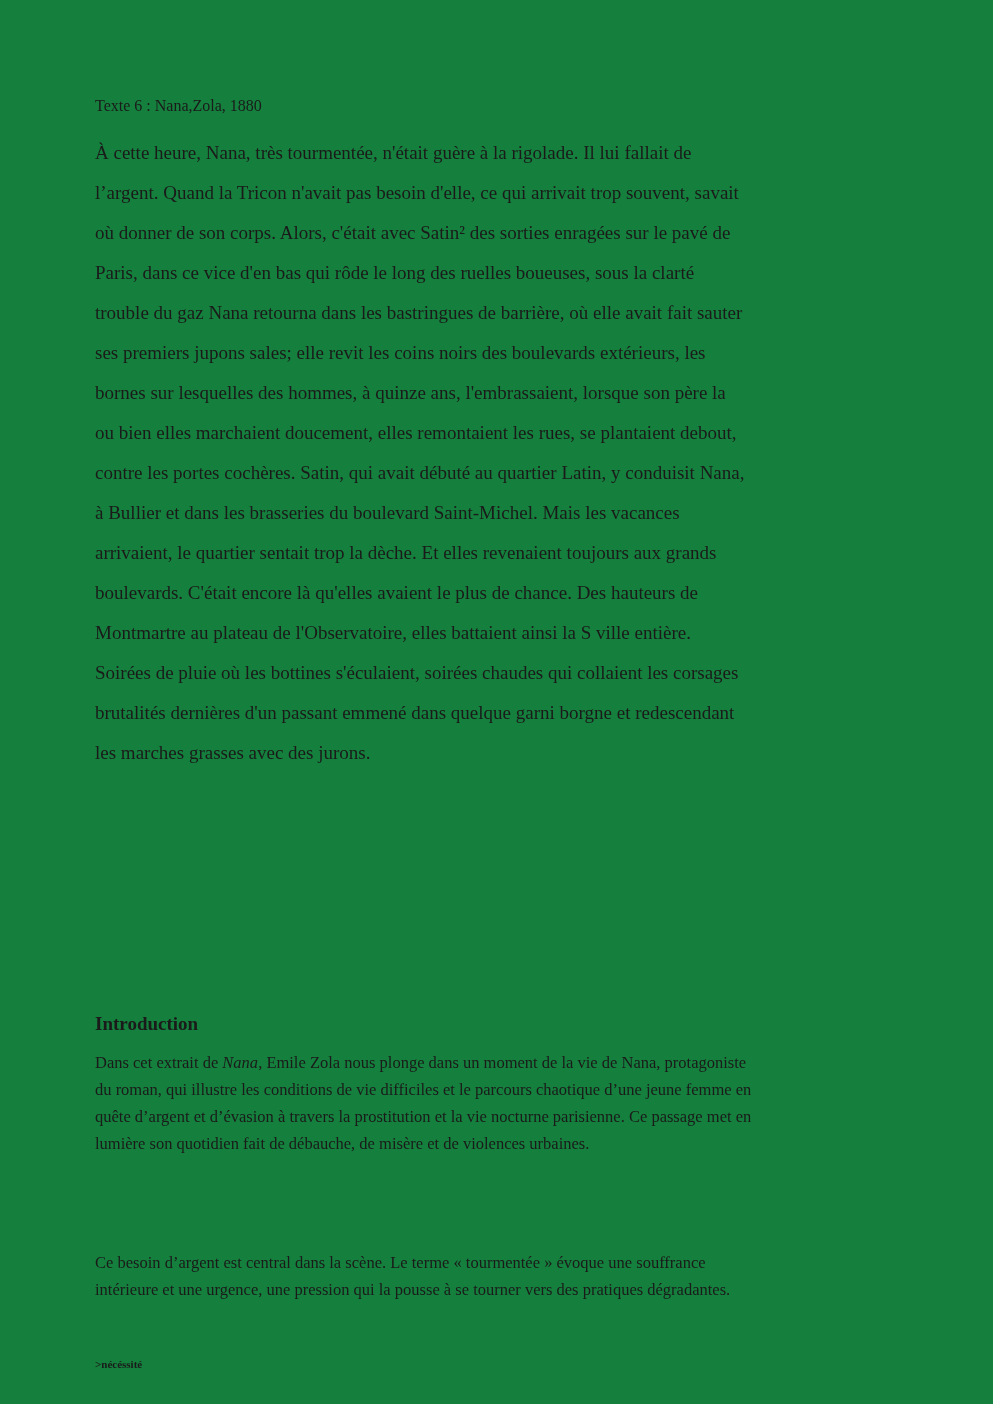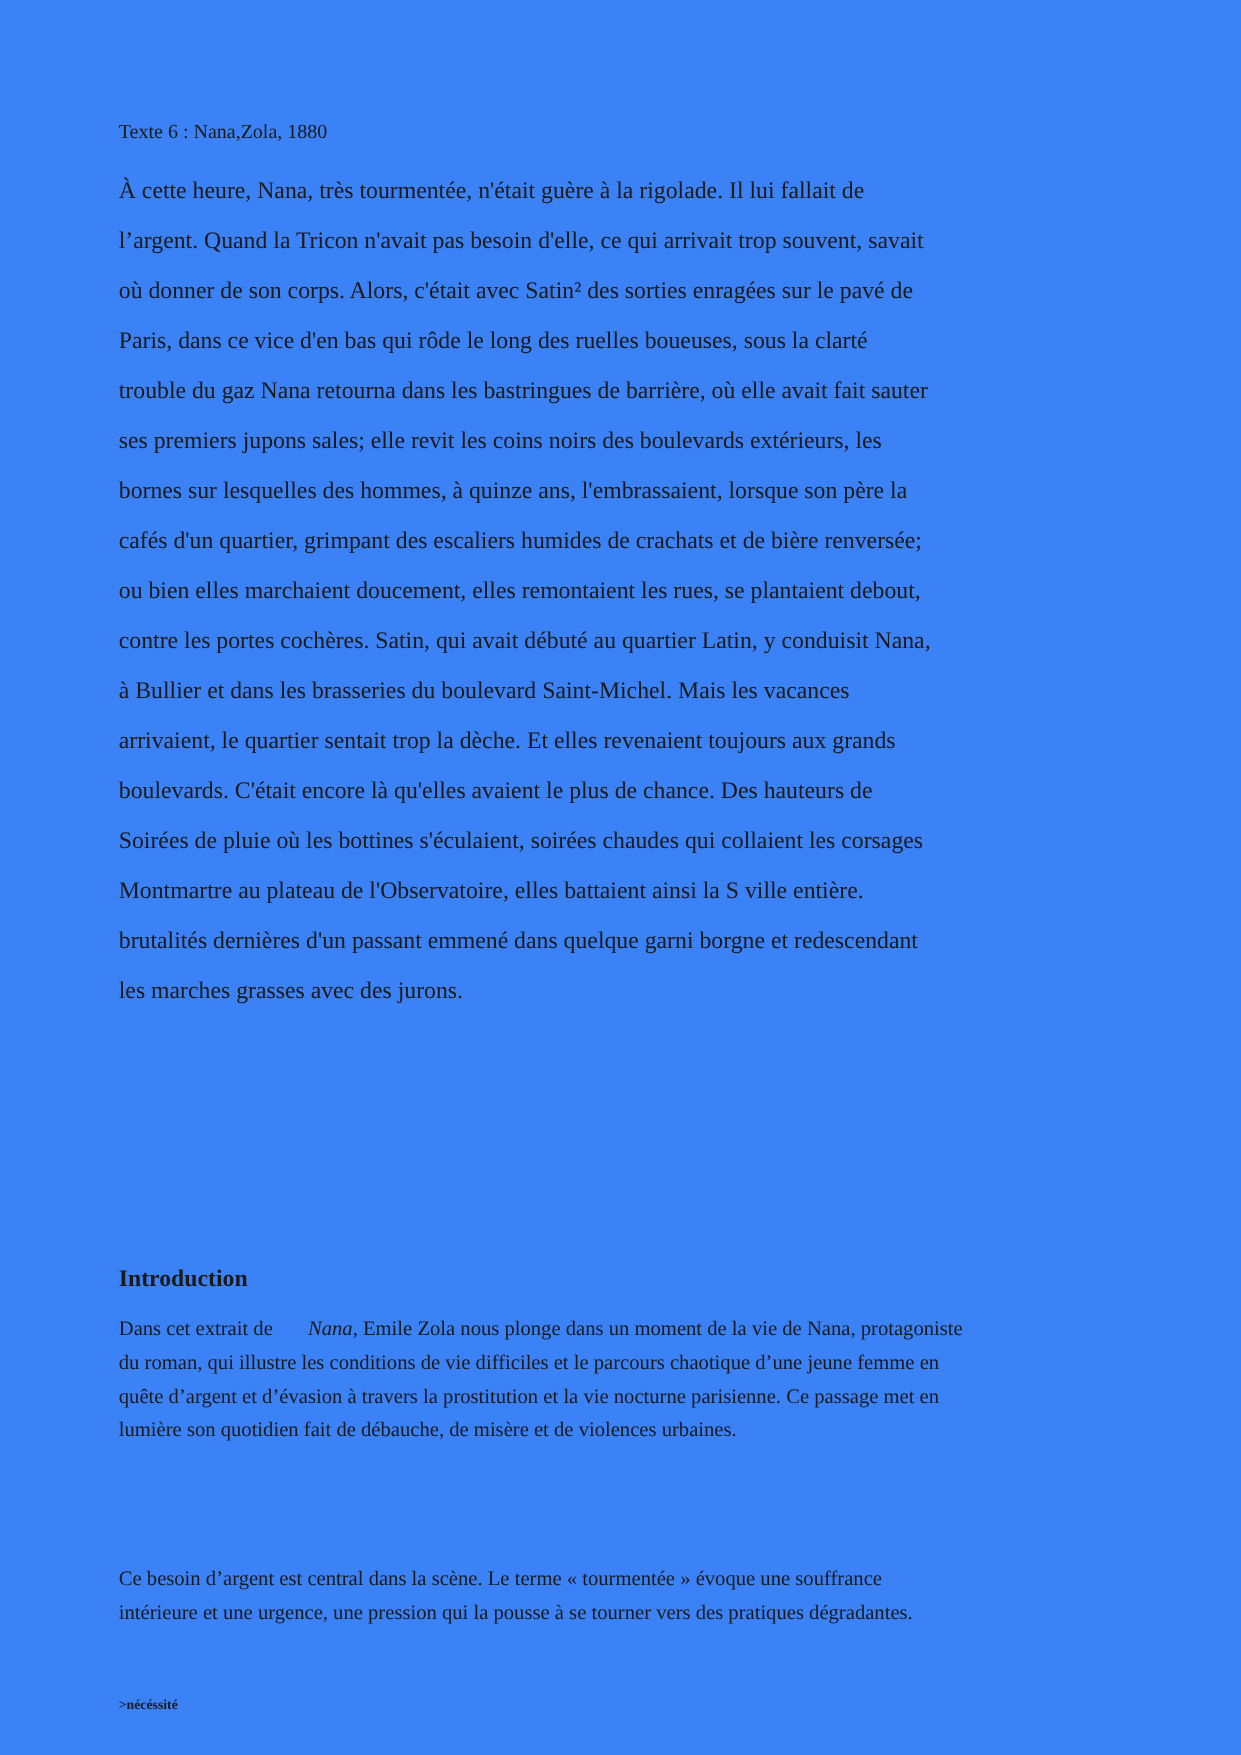--- a/index.html
+++ b/index.html
@@ -4,21 +4,21 @@
 <style>
   html, body {
     margin: 0;
     padding: 0;
     background: #ffffff;
   }
   .page {
     position: relative;
     width: 993px;
     height: 1404px;
-    background: #3b82f6;
+    background: #15803d;
     color: #1a1a1a;
     font-family: "Liberation Serif", "DejaVu Serif", serif;
     overflow: hidden;
   }
   .doc-header {
     position: absolute;
     left: 95px;
     top: 96px;
     font-size: 16px;
     line-height: 20px;
@@ -49,21 +49,21 @@
     position: absolute;
     left: 95px;
     top: 1049px;
     width: 880px;
   }
   .pline {
     font-size: 16.5px;
     line-height: 27px;
     white-space: nowrap;
   }
-  .i { font-style: italic; margin-left: 24px; }
+  .i { font-style: italic; }
   .h-section {
     position: absolute;
     left: 95px;
     top: 1181px;
     margin: 0;
     font-size: 20px;
     line-height: 26px;
     font-weight: bold;
     white-space: nowrap;
   }
@@ -91,28 +91,27 @@
   <div class="doc-header">Texte 6 : Nana,Zola, 1880</div>
 
   <div class="excerpt">
     <div class="xline">À cette heure, Nana, très tourmentée, n'était guère à la rigolade. Il lui fallait de</div>
     <div class="xline">l’argent. Quand la Tricon n'avait pas besoin d'elle, ce qui arrivait trop souvent, savait</div>
     <div class="xline">où donner de son corps. Alors, c'était avec Satin² des sorties enragées sur le pavé de</div>
     <div class="xline">Paris, dans ce vice d'en bas qui rôde le long des ruelles boueuses, sous la clarté</div>
     <div class="xline">trouble du gaz Nana retourna dans les bastringues de barrière, où elle avait fait sauter</div>
     <div class="xline">ses premiers jupons sales; elle revit les coins noirs des boulevards extérieurs, les</div>
     <div class="xline">bornes sur lesquelles des hommes, à quinze ans, l'embrassaient, lorsque son père la</div>
-    <div class="xline">cafés d'un quartier, grimpant des escaliers humides de crachats et de bière renversée;</div>
     <div class="xline">ou bien elles marchaient doucement, elles remontaient les rues, se plantaient debout,</div>
     <div class="xline">contre les portes cochères. Satin, qui avait débuté au quartier Latin, y conduisit Nana,</div>
     <div class="xline">à Bullier et dans les brasseries du boulevard Saint-Michel. Mais les vacances</div>
     <div class="xline">arrivaient, le quartier sentait trop la dèche. Et elles revenaient toujours aux grands</div>
     <div class="xline">boulevards. C'était encore là qu'elles avaient le plus de chance. Des hauteurs de</div>
+    <div class="xline">Montmartre au plateau de l'Observatoire, elles battaient ainsi la S ville entière.</div>
     <div class="xline">Soirées de pluie où les bottines s'éculaient, soirées chaudes qui collaient les corsages</div>
-    <div class="xline">Montmartre au plateau de l'Observatoire, elles battaient ainsi la S ville entière.</div>
     <div class="xline">brutalités dernières d'un passant emmené dans quelque garni borgne et redescendant</div>
     <div class="xline">les marches grasses avec des jurons.</div>
   </div>
 
   <h2 class="h-intro">Introduction</h2>
 
   <div class="intro-para">
     <div class="pline"><span>Dans cet extrait de </span><span class="i">Nana</span><span>, Emile Zola nous plonge dans un moment de la vie de Nana, protagoniste</span></div>
     <div class="pline">du roman, qui illustre les conditions de vie difficiles et le parcours chaotique d’une jeune femme en</div>
     <div class="pline">quête d’argent et d’évasion à travers la prostitution et la vie nocturne parisienne. Ce passage met en</div>

